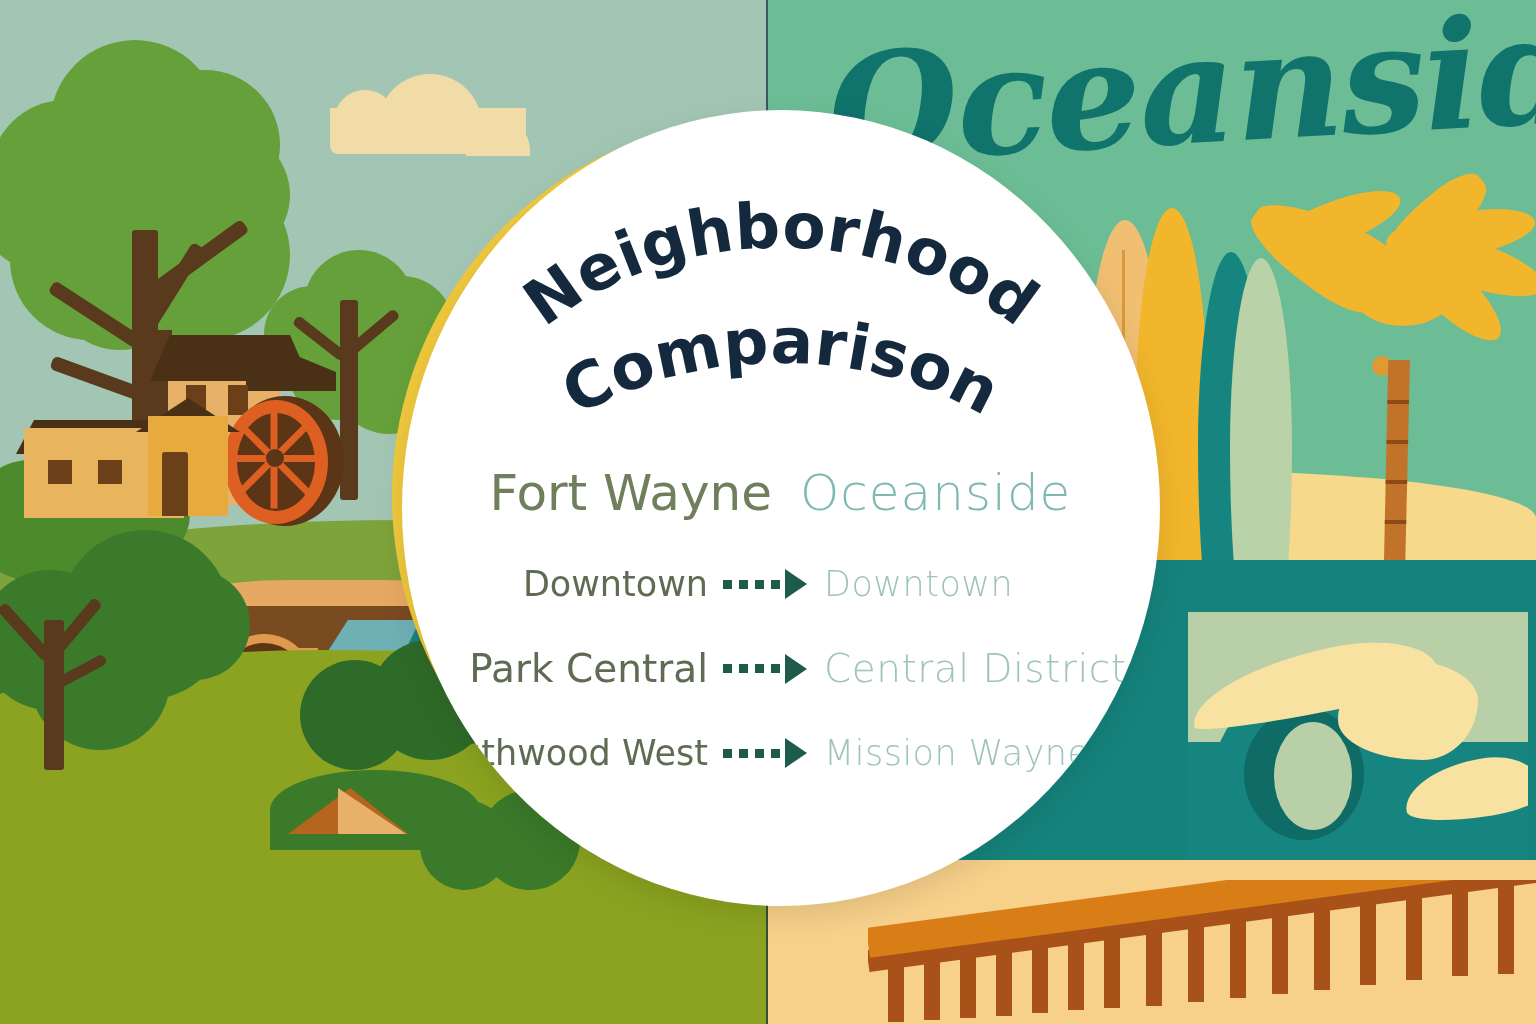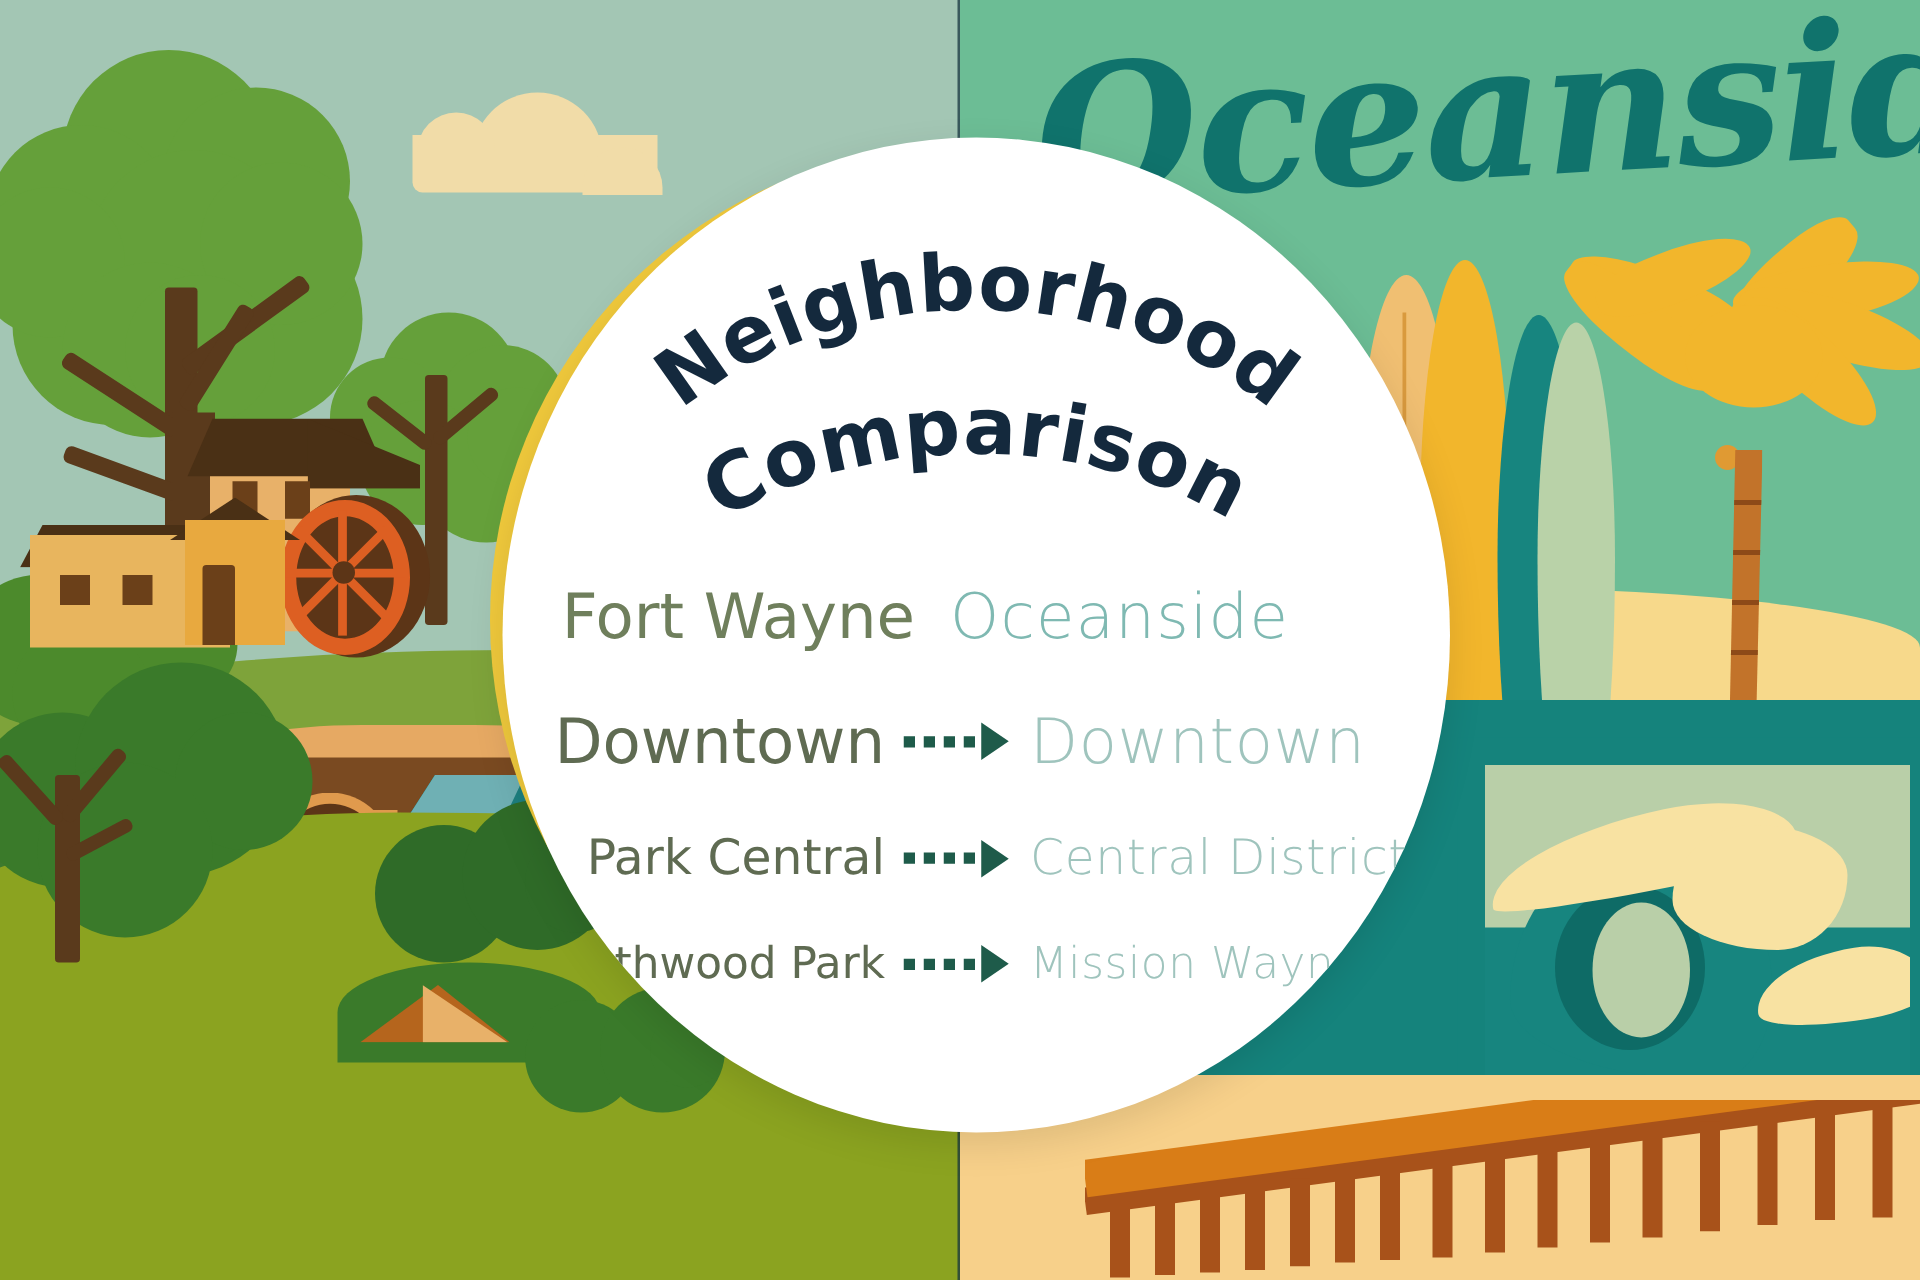--- a/index.html
+++ b/index.html
@@ -162,21 +162,21 @@
   
   #title-arc{position:absolute;left:0;top:44px;width:758px;height:300px;}
   #title-arc svg{display:block;}
   #title-arc text{
     font-family:"DejaVu Sans",sans-serif;
     font-weight:700;font-size:63px;fill:#14293d;letter-spacing:.5px;
   }
 
   #badge-body{position:absolute;left:0;top:354px;width:758px;}
 
-  #col-heads{display:flex;align-items:baseline;justify-content:flex-start;gap:0;}
+  #col-heads{display:flex;align-items:baseline;justify-content:flex-end;gap:0;}
   #head-left{
     width:330px;text-align:right;padding-right:12px;
     font-family:"DejaVu Sans",sans-serif;font-weight:400;font-size:50px;color:#6f7f5c;
   }
   #head-right{
     width:360px;text-align:left;padding-left:16px;
     font-family:"DejaVu Sans",sans-serif;font-weight:300;font-size:50px;color:#7fb9b2;
     letter-spacing:1px;
   }
 
@@ -191,21 +191,21 @@
     font-family:"DejaVu Sans",sans-serif;font-weight:300;color:#9fc4bd;
     white-space:nowrap;letter-spacing:.5px;
   }
   .arrow{width:86px;display:flex;align-items:center;justify-content:center;flex:0 0 86px;}
   .arrow .dots{display:flex;gap:7px;margin-right:5px;}
   .arrow .dots i{display:block;width:9px;height:9px;background:#1e5b4a;}
   .arrow .head{
     width:0;height:0;border-left:22px solid #1e5b4a;
     border-top:15px solid transparent;border-bottom:15px solid transparent;
   }
-  .r1 .cell-left,.r1 .cell-right{font-size:50px;}
+  .r1 .cell-left,.r1 .cell-right{font-size:35px;}
   .r2 .cell-left,.r2 .cell-right{font-size:39px;}
   .r3 .cell-left,.r3 .cell-right{font-size:35px;}
 </style>
 </head>
 <body>
 
 <div id="stage">
 
   <div class="panel" id="panel-left">
 
@@ -455,21 +455,21 @@
               <i></i>
               <i></i>
               <i></i>
             </span>
           <span class="head"></span>
         </div>
         <div class="cell-right">Central District</div>
       </div>
 
       <div class="pair-row r3">
-        <div class="cell-left">Southwood Park</div>
+        <div class="cell-left">Southwood West</div>
         <div class="arrow">
           <span class="dots">
               <i></i>
               <i></i>
               <i></i>
               <i></i>
             </span>
           <span class="head"></span>
         </div>
         <div class="cell-right">Mission Wayne</div>

